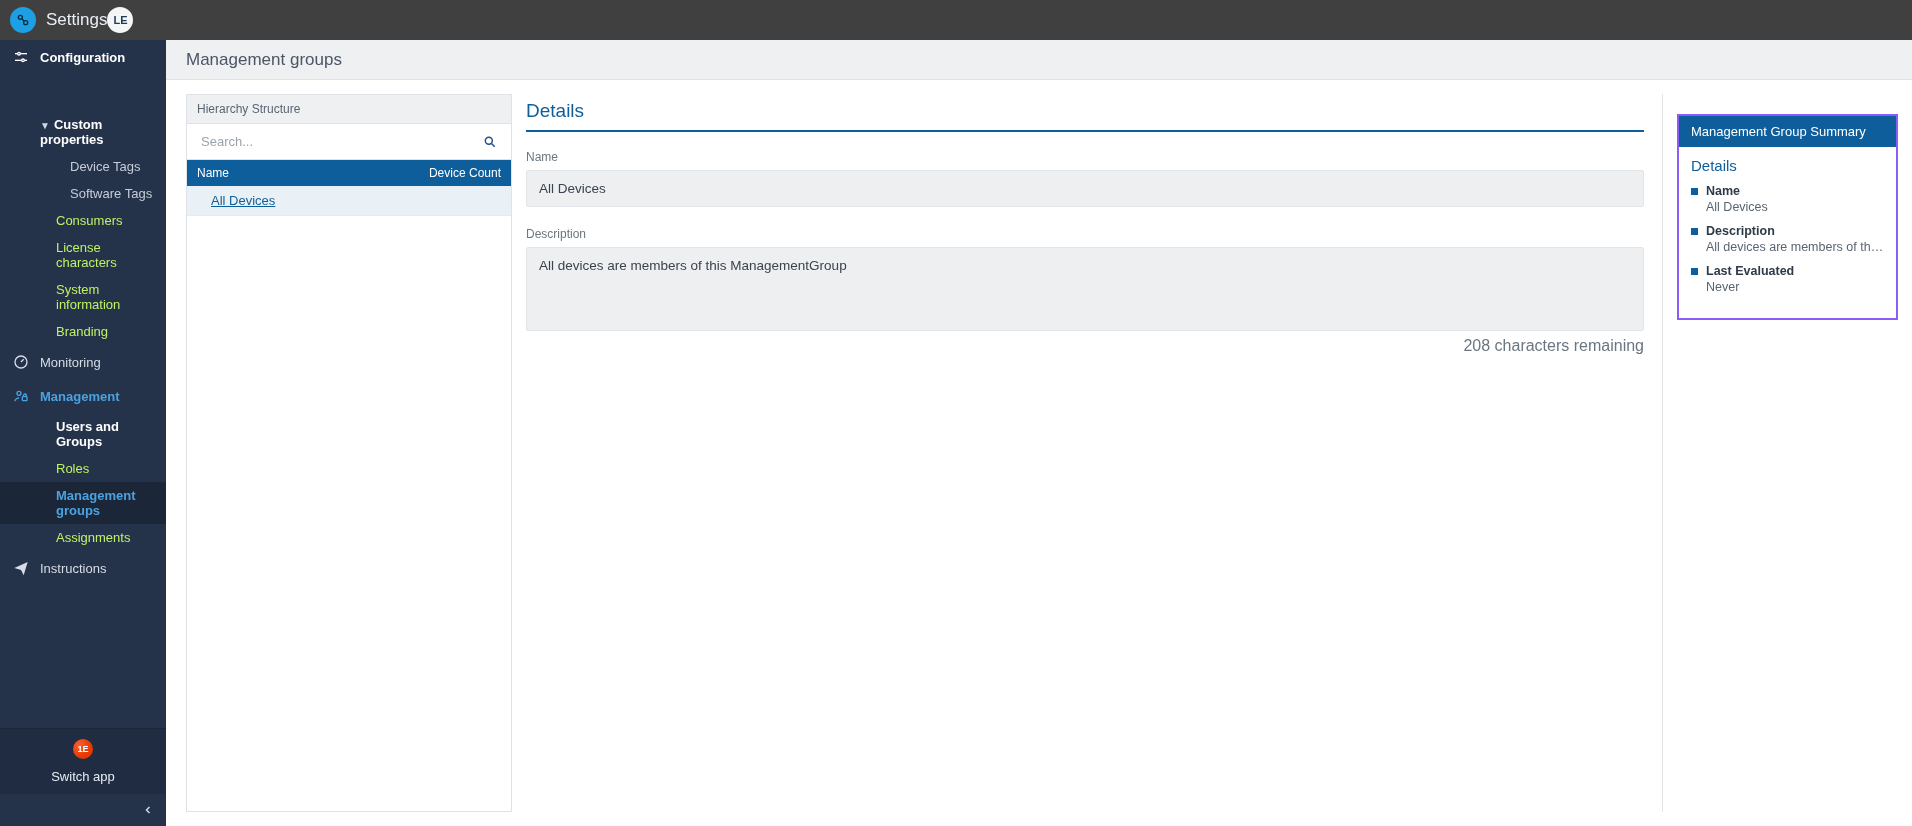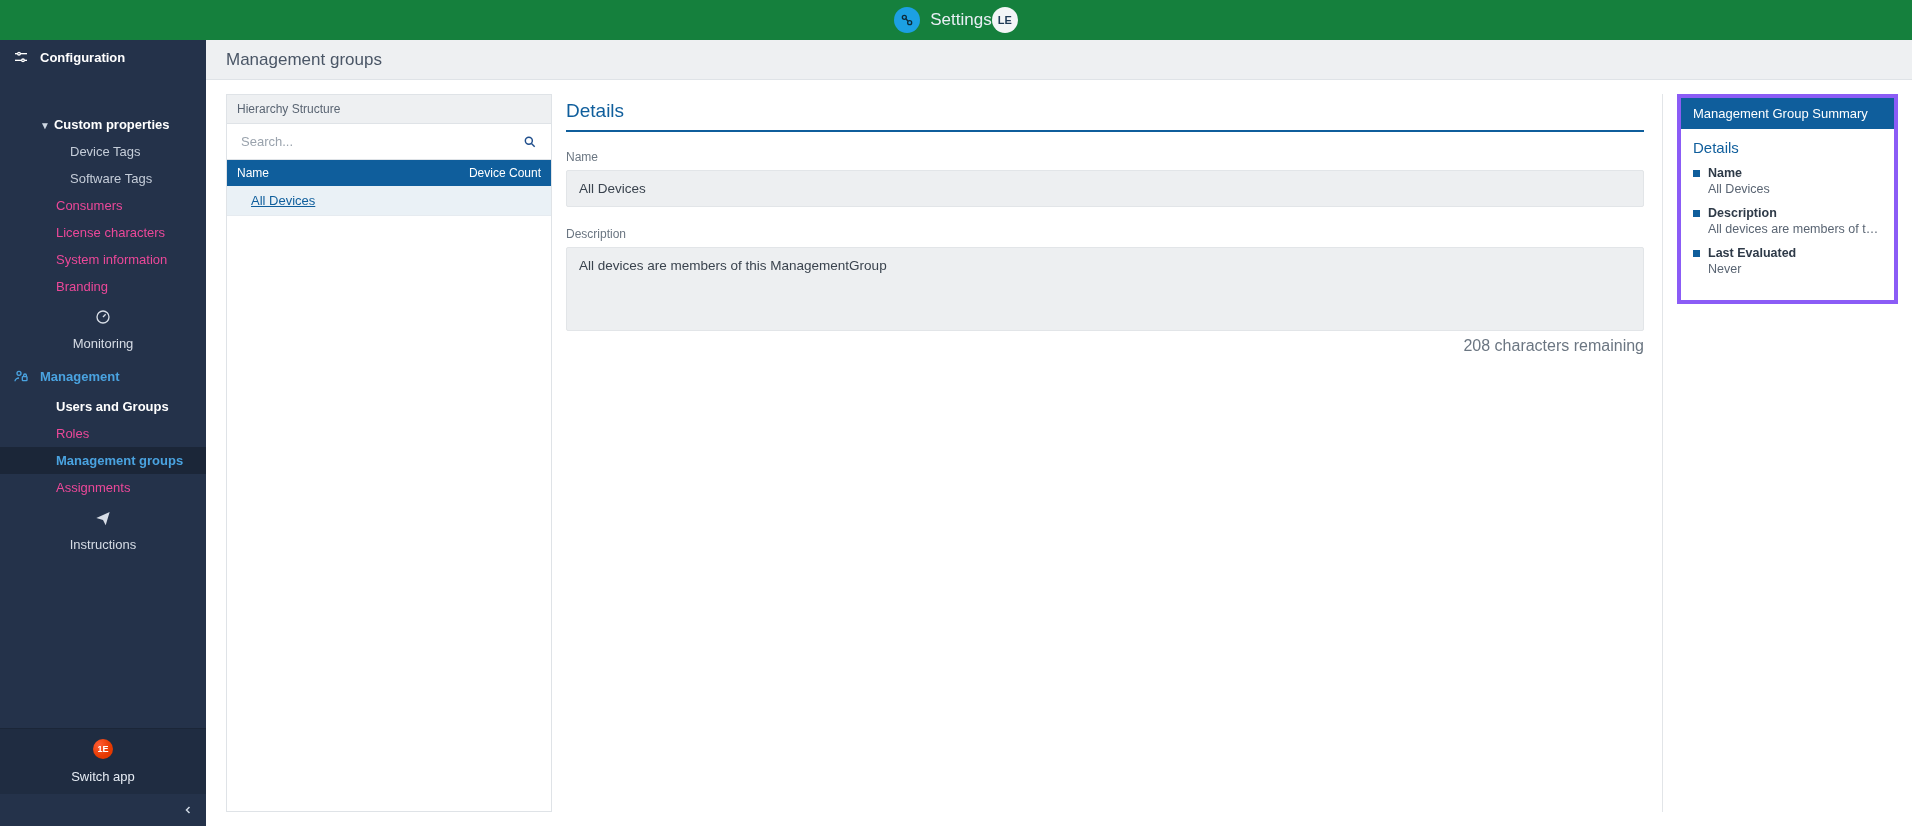--- a/index.html
+++ b/index.html
@@ -2,26 +2,26 @@
 <html><head>
 <meta charset="utf-8">
 <style>
   * { box-sizing: border-box; margin: 0; padding: 0; }
   html, body { height: 100%; font-family: "Segoe UI", Arial, sans-serif; font-size: 13px; color: #333; }
   body { display: flex; flex-direction: column; background: #fff; }
 
   
   .topbar {
     height: 40px;
-    background: #15803d;
+    background: #404040;
     display: flex;
     align-items: center;
     padding: 0 10px;
     color: #fff;
-    justify-content: center;
+    justify-content: flex-start;
   }
   .topbar-left { display: flex; align-items: center; gap: 10px; }
   .app-logo {
     width: 26px; height: 26px; border-radius: 50%;
     background: #1ca0e3;
     display: flex; align-items: center; justify-content: center;
     color: #0b2a3a;
   }
   .app-title { font-size: 17px; font-weight: 400; color: #e9eef5; }
   .avatar {
@@ -29,42 +29,42 @@
     background: #f3f5f7; color: #1f3a57;
     display: flex; align-items: center; justify-content: center;
     font-size: 11px; font-weight: 600;
   }
 
   
   .shell { flex: 1; display: flex; min-height: 0; }
 
   
   .sidebar {
-    width: 206px;
+    width: 166px;
     background: #24324a;
     color: #cfd8e3;
     display: flex;
     flex-direction: column;
     min-height: 0;
   }
   .sidebar-scroll { flex: 1; overflow: auto; }
   .nav-section {
     display: flex; align-items: center; gap: 10px;
     padding: 8px 12px;
     color: #fff;
     font-weight: 600;
     font-size: 13px;
     cursor: pointer;
   }
   .nav-section.active { color: #4aa3e0; }
-  .nav-section.dim { color: #d7dde6; font-weight: 500; flex-direction: column; }
+  .nav-section.dim { color: #d7dde6; font-weight: 500; }
   .nav-icon { width: 18px; height: 18px; display: inline-flex; align-items: center; justify-content: center; }
   .nav-sub {
     padding: 6px 12px 6px 40px;
-    color: #ec4899;
+    color: #bef264;
     font-size: 13px;
     cursor: pointer;
   }
   .nav-sub.bold { font-weight: 700; color: #fff; }
   .nav-sub.level2 { padding-left: 56px; }
   .nav-sub.level3 { padding-left: 70px; color: #c5cdd9; }
   .nav-sub.active {
     background: #1b2638;
     color: #4aa3e0;
     font-weight: 600;
@@ -176,21 +176,22 @@
   .char-remaining { text-align: right; font-size: 16px; color: #6b7682; margin-top: 6px; }
   .field-block { margin-bottom: 20px; }
 
   
   .summary-col {
     width: 236px;
     border-left: 1px solid #e2e5e8;
     padding-left: 14px;
   }
   .summary-card {
-    border: 4px solid #8b5cf6;
+    border: 2px solid #8b5cf6;
+    margin-top: 20px;
   }
   .summary-card-header {
     background: #0f5e9c; color: #fff;
     padding: 8px 12px; font-size: 13px;
   }
   .summary-body { padding: 10px 12px 14px; }
   .summary-subtitle { color: #0f5e9c; font-size: 15px; margin-bottom: 10px; }
   .summary-list { list-style: none; }
   .summary-list li { margin-bottom: 10px; }
   .summary-key {

